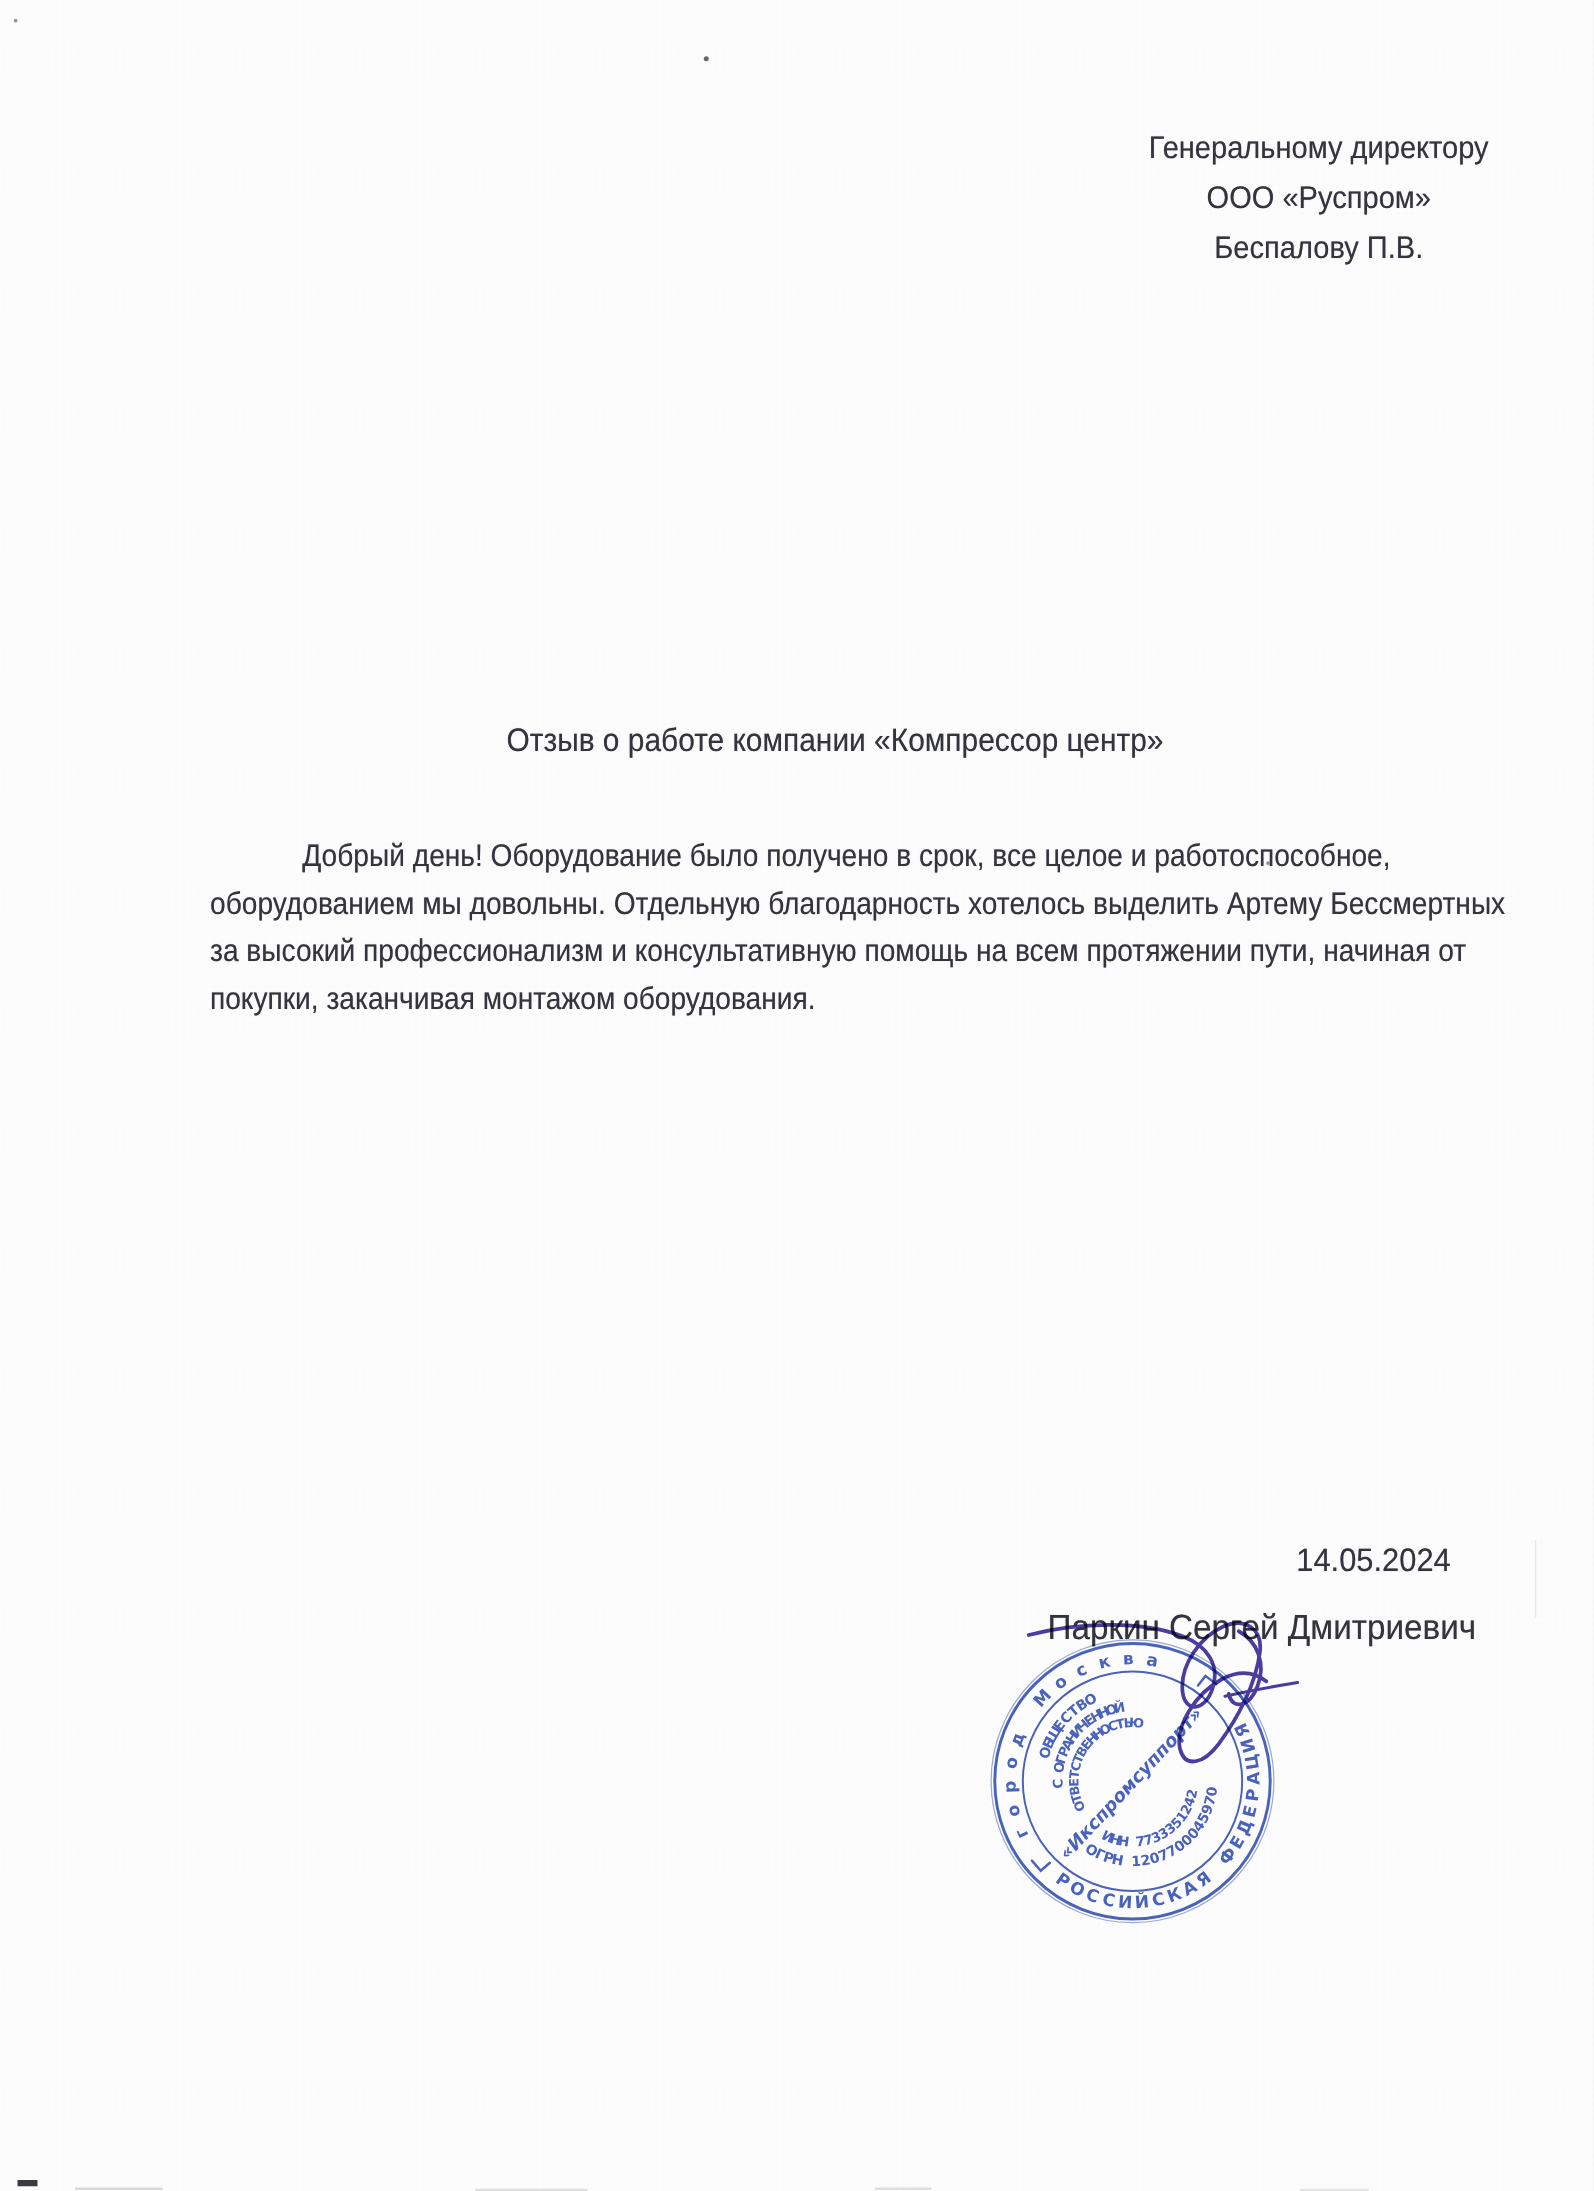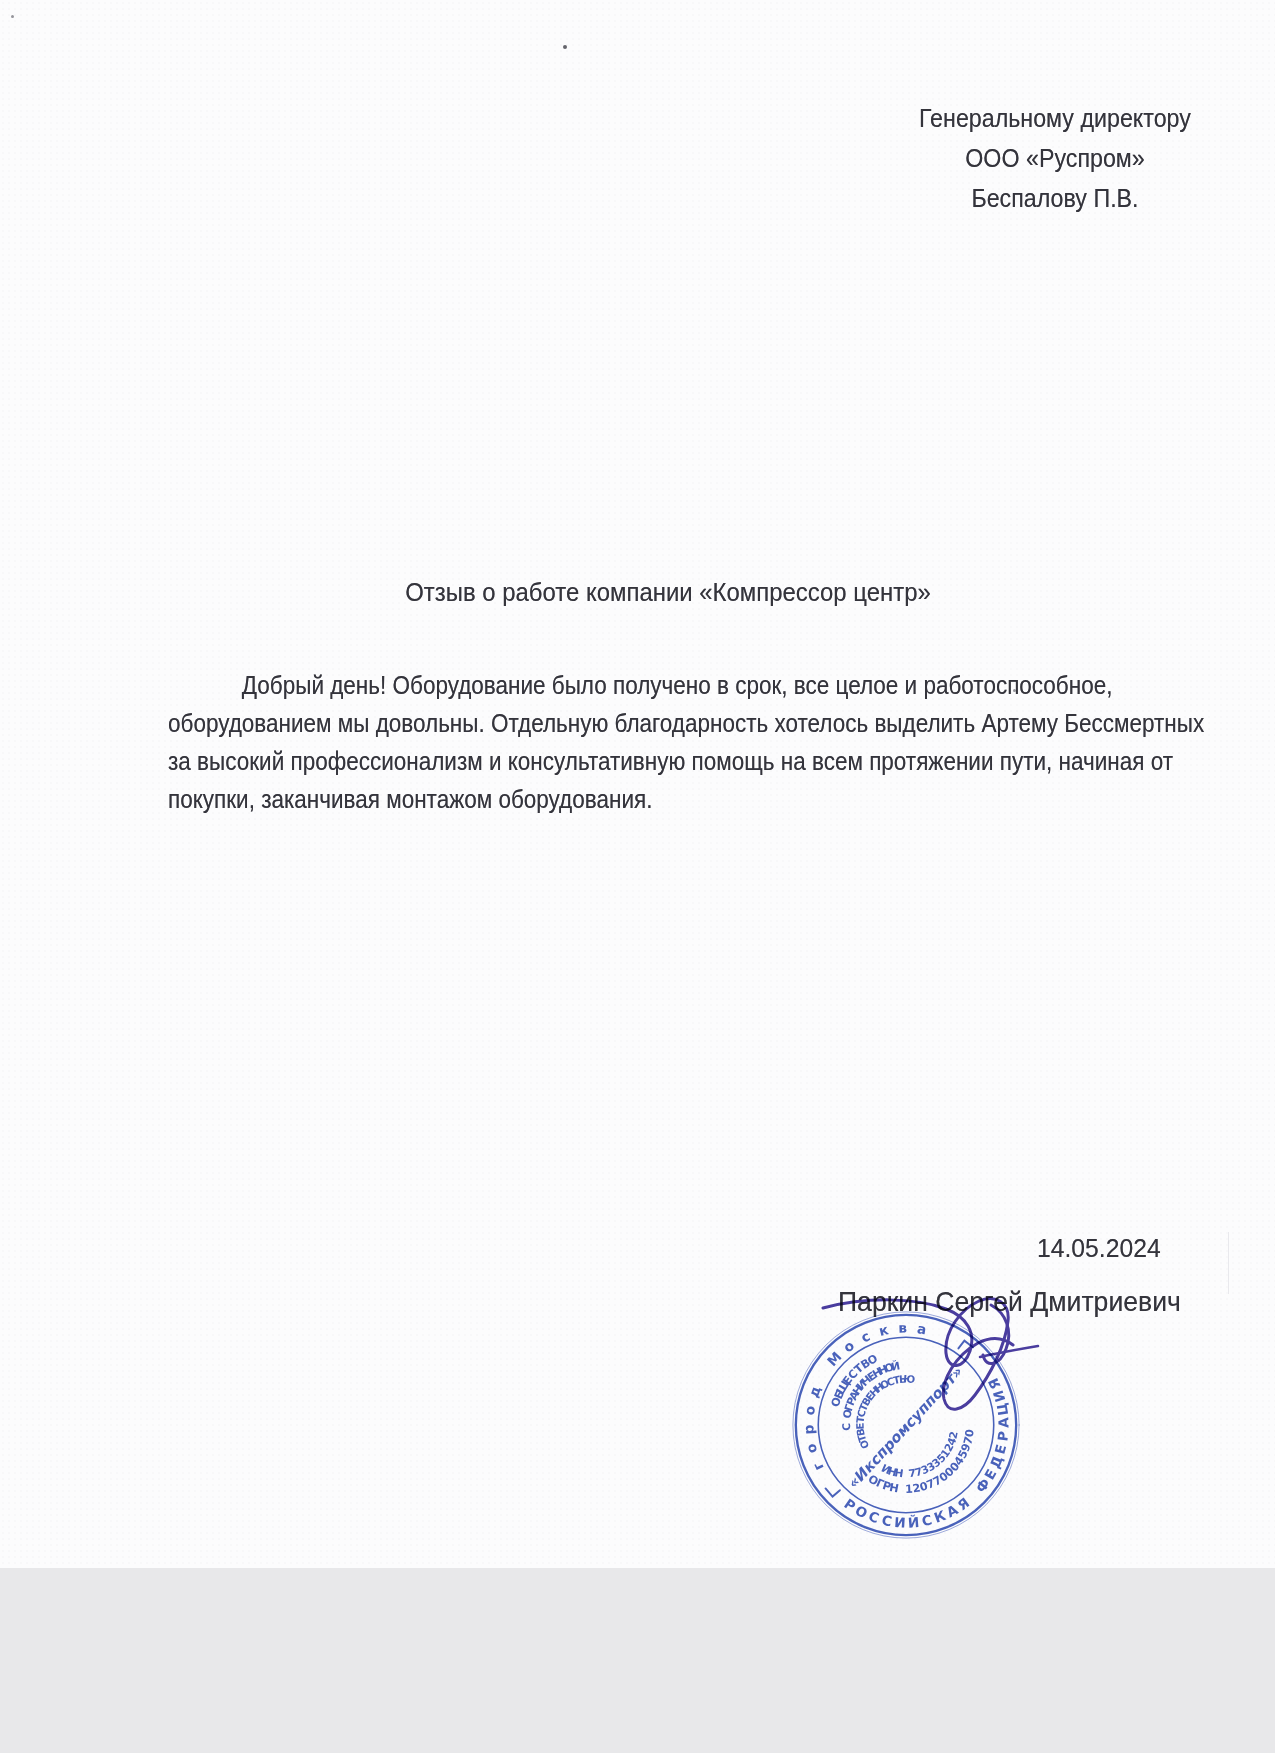--- a/index.html
+++ b/index.html
@@ -1,18 +1,18 @@
 <!DOCTYPE html>
 <html><head>
 <meta charset="utf-8">
 <style>
   html,body{margin:0;padding:0;background:#e8e8ea;}
   .page{
     position:relative;
-    width:1275px;height:1568px;
+    width:1275px;height:1753px;
     margin:0 auto;
     background:#fcfcfd;
     background-image:radial-gradient(rgba(60,60,70,0.018) 1px, transparent 1px);
     background-size:6px 6px;
     overflow:hidden;
     font-family:"Liberation Sans", sans-serif;
     color:#34343c;
   }
   .txt{
     text-shadow:0 0 0.6px rgba(52,52,60,.55);

